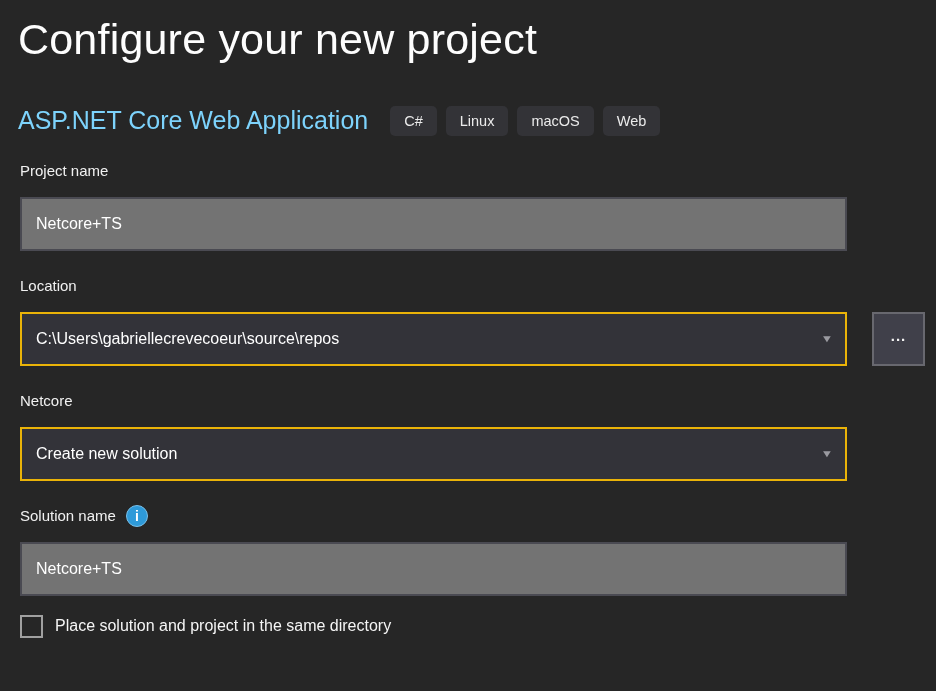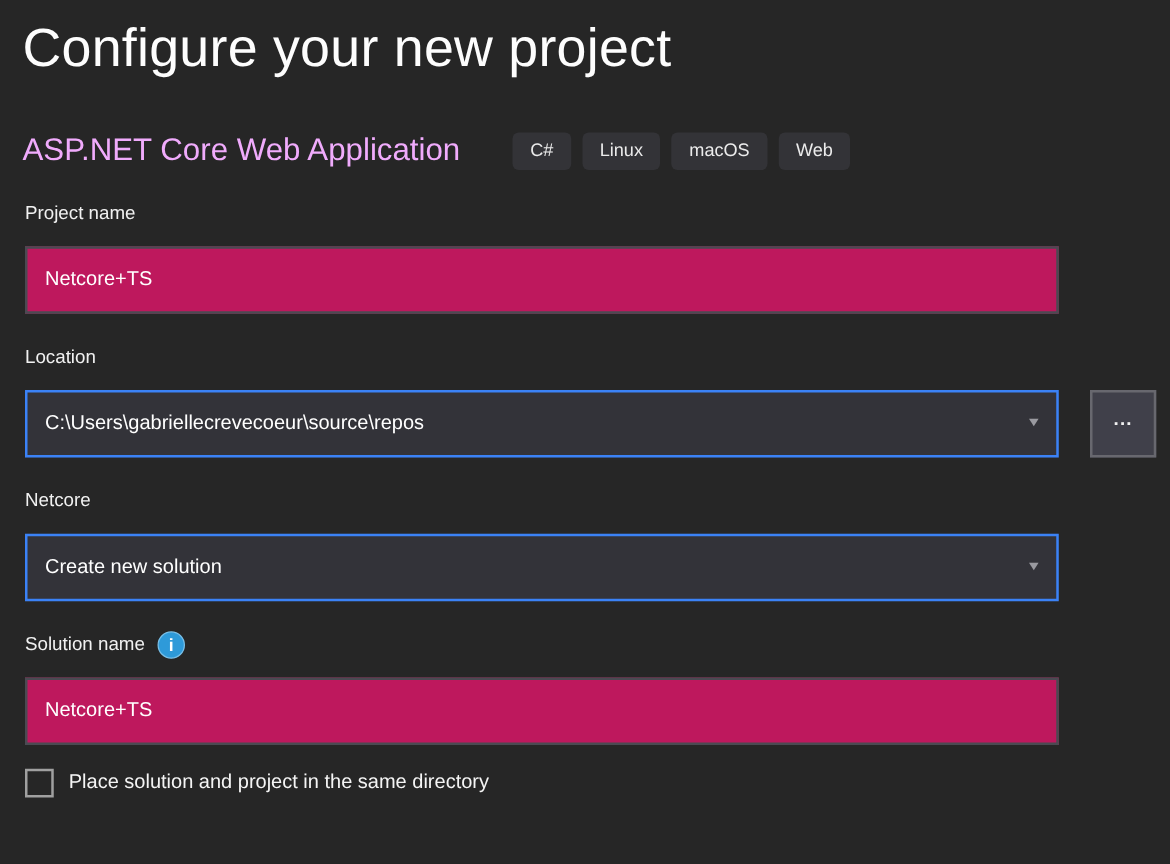--- a/index.html
+++ b/index.html
@@ -29,22 +29,22 @@
 
   .subtitle-row {
     display: flex;
     align-items: center;
     margin: 38px 18px 0;
   }
 
   .template-name {
     font-size: 25px;
     font-weight: 300;
-    color: #f0abfc;
-    margin-right: 42px;
+    color: #7dd3fc;
+    margin-right: 22px;
     white-space: nowrap;
   }
 
   .tag {
     background: #333337;
     color: #ebebeb;
     border-radius: 5px;
     padding: 7px 14px;
     font-size: 14.5px;
     margin-right: 9px;
@@ -83,35 +83,35 @@
 
   .control-row {
     display: flex;
     align-items: flex-start;
     margin: 15px 0 0 20px;
   }
 
   .text-input {
     width: 827px;
     height: 54px;
-    background: #be185d;
+    background: #737373;
     border: 2px solid #4a4a52;
     color: #ffffff;
     font-family: "Liberation Sans", "DejaVu Sans", sans-serif;
     font-size: 16px;
     padding: 0 14px;
     outline: none;
   }
 
   .combo {
     position: relative;
     width: 827px;
     height: 54px;
     background: #333339;
-    border: 2px solid #3b82f6;
+    border: 2px solid #eab308;
     display: flex;
     align-items: center;
     padding: 0 30px 0 14px;
     cursor: default;
   }
 
   .combo-value {
     font-size: 16px;
     color: #ffffff;
     white-space: nowrap;

